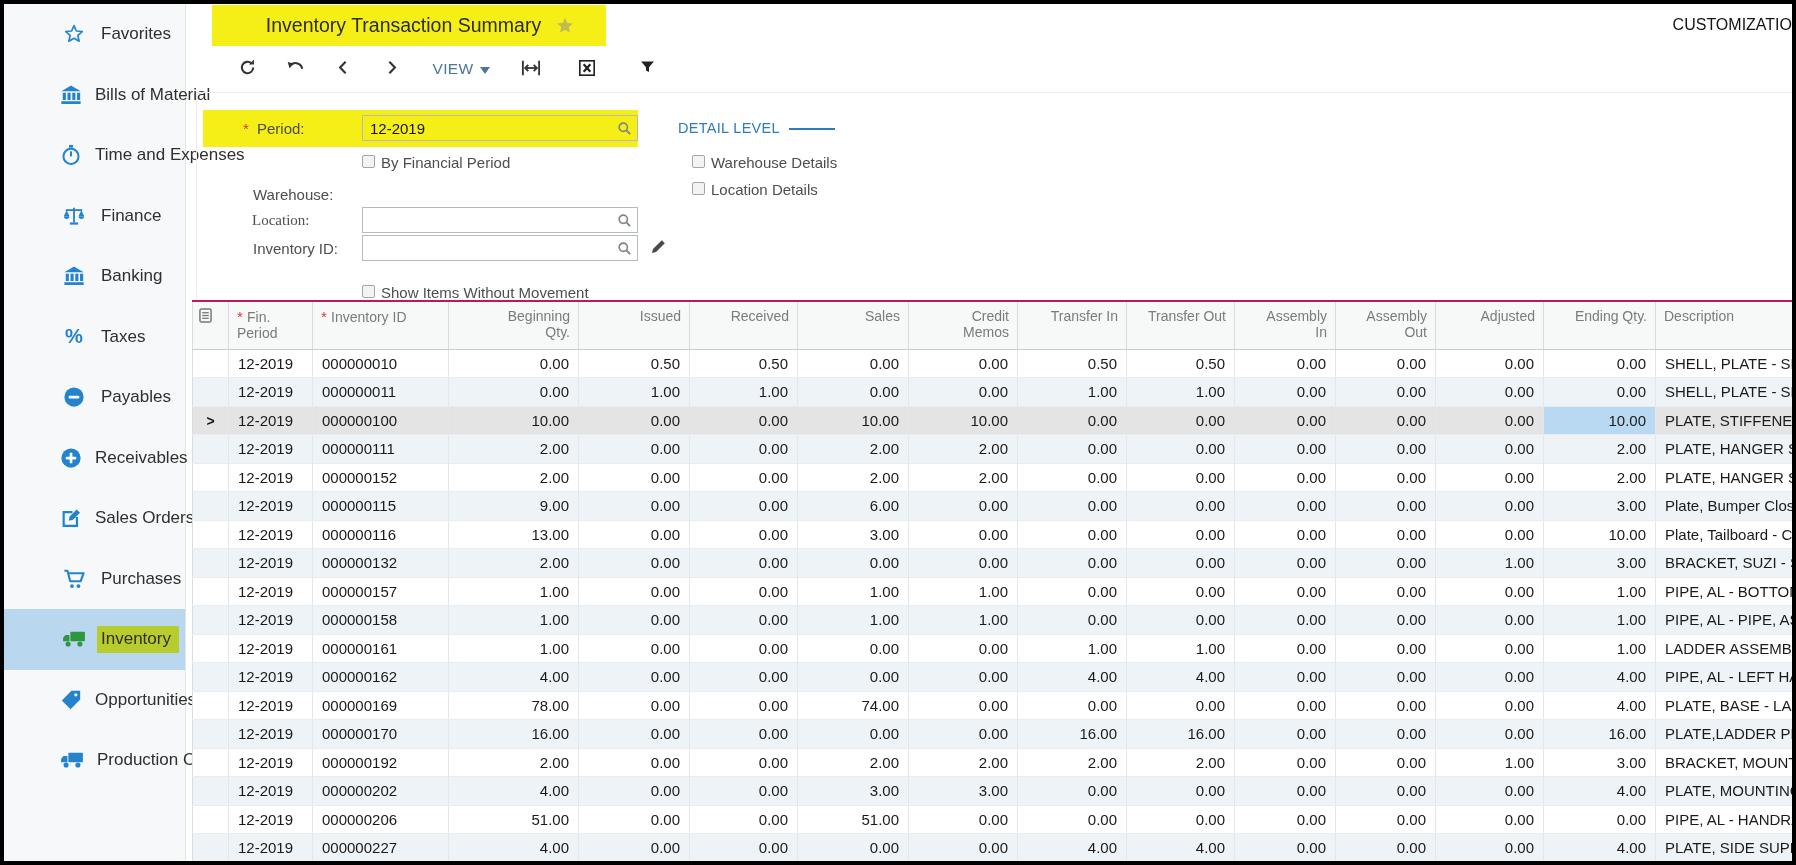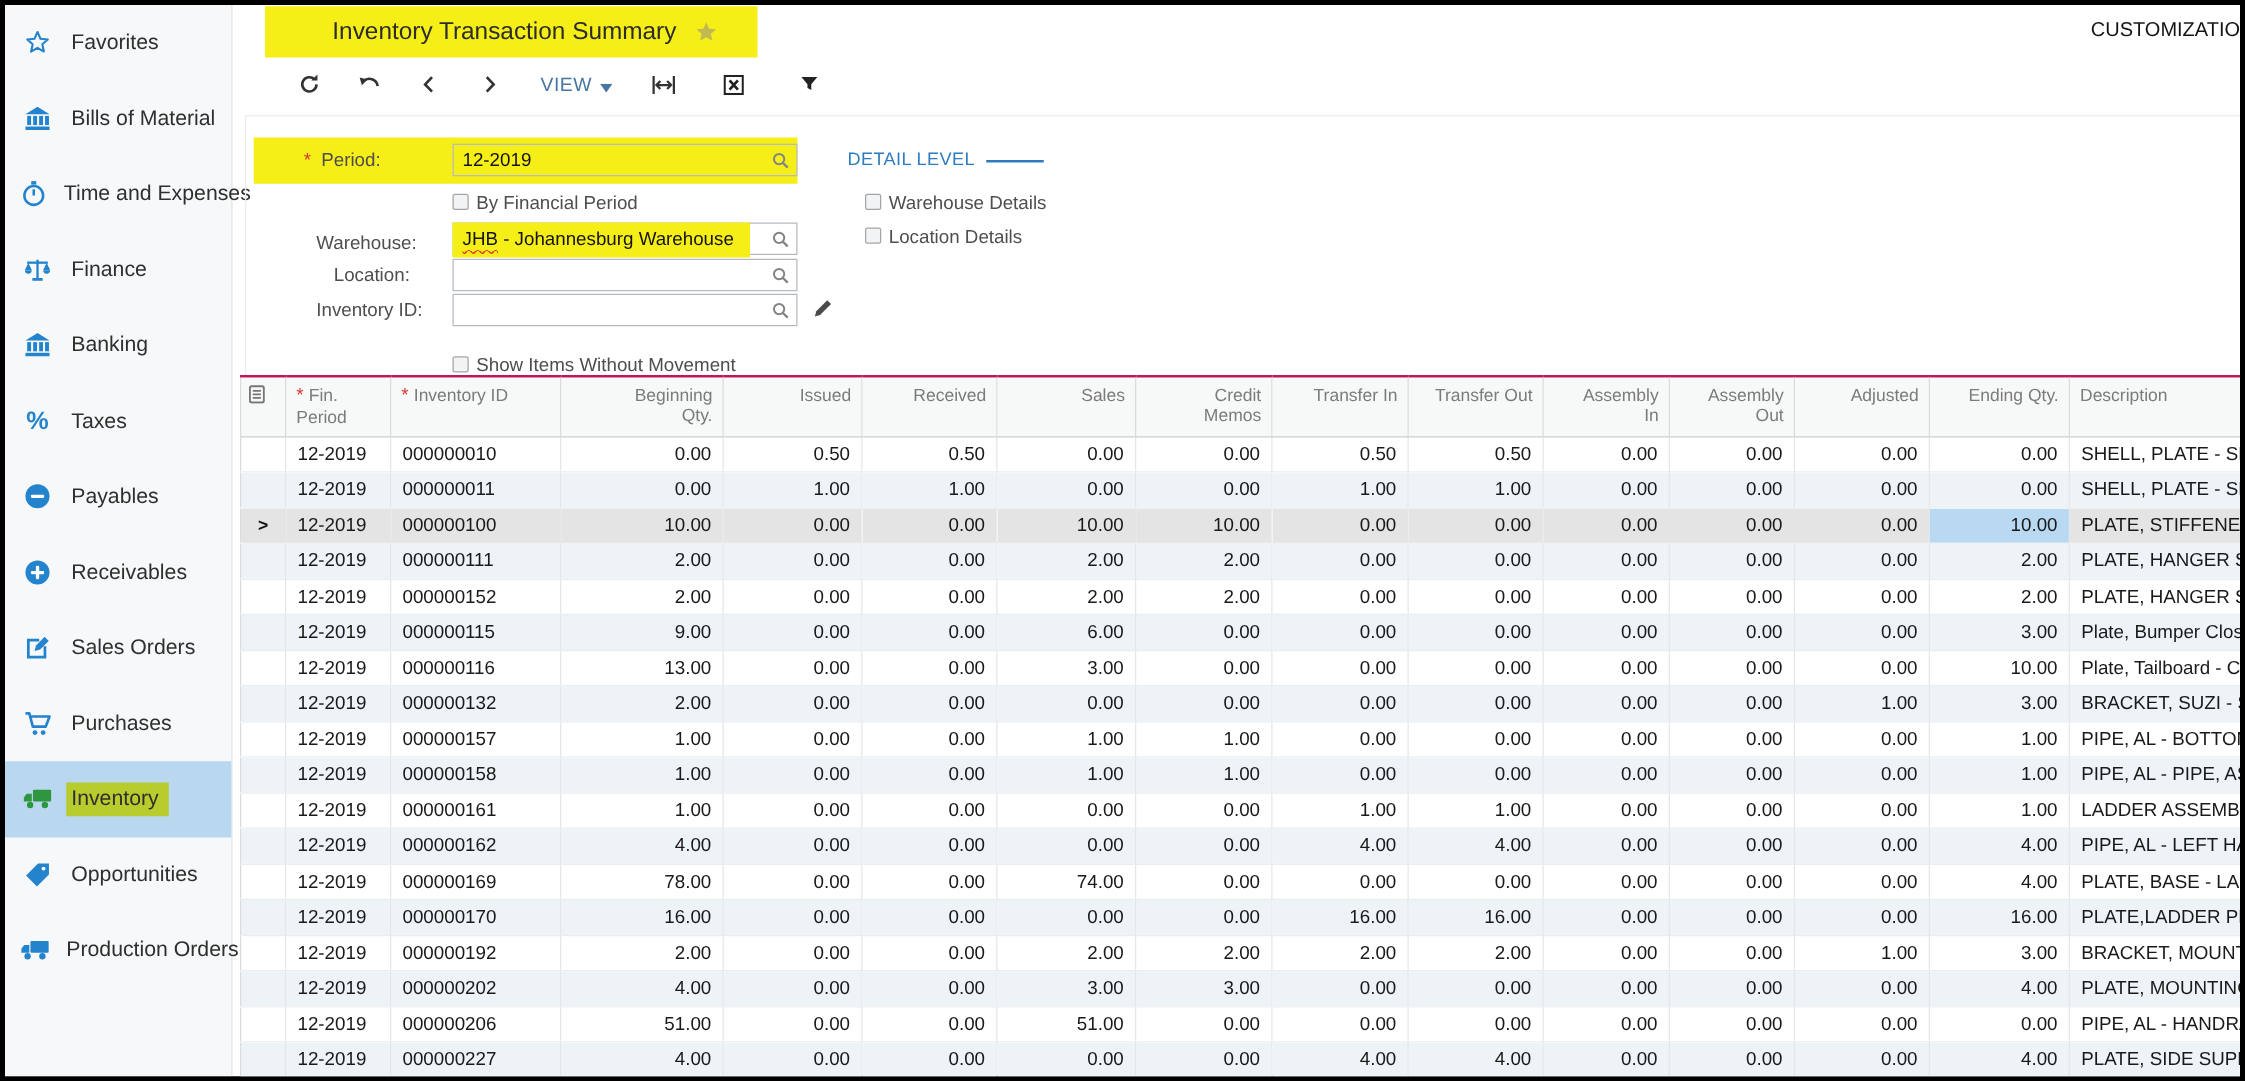--- a/index.html
+++ b/index.html
@@ -1,21 +1,21 @@
 <!DOCTYPE html>
 <html style="--highlight-yellow: #f5ee17; --selected-nav-bg: #b9d7ee; --nav-icon-blue: #2383cd; --inventory-icon-green: #2f9640; --label-highlight-green: #b9cc2d; --detail-level-blue: #2e7cbf; --selected-cell-blue: #b9d8f1; --selected-row-bg: #e4e4e4; --row-alt-bg: #eef3f8;"><head>
 <meta charset="utf-8">
 <style>
   html,body{margin:0;padding:0;background:#888;}
   .shot{position:relative;width:1796px;height:865px;box-sizing:border-box;border:4px solid #000;
         background:#fff;font-family:"Liberation Sans",sans-serif;overflow:hidden;}
   
   .sidebar{position:absolute;left:0;top:0;width:181px;height:100%;background:#f6f8f9;
            border-right:1px solid #e1e5e8;}
-  .side-item{position:relative;height:60.5px;display:flex;align-items:center;cursor:pointer;}
+  .side-item{position:relative;height:60.5px;display:flex;align-items:center;cursor:pointer;padding-left:44px;}
   .side-item.selected{background:var(--selected-nav-bg,#b9d7ee);}
   .side-icon{width:28px;margin-left:12px;display:flex;justify-content:center;align-items:center;}
   .side-label{margin-left:13px;font-size:17px;color:#2f2f2f;white-space:nowrap;}
   .side-label.hl{background:var(--label-highlight-green,#b9cc2d);padding:3px 8px 4px 4px;margin-left:9px;}
   
   .title-band{position:absolute;left:208px;top:1px;width:394px;height:41px;
               background:var(--highlight-yellow,#f5ee17);display:flex;align-items:center;justify-content:center;}
   .title-text{margin-left:23px;font-size:19.5px;color:#2c2c2c;white-space:nowrap;}
   .title-star{margin-left:14px;display:flex;cursor:pointer;}
   .customization{position:absolute;top:12px;right:0;font-size:16px;color:#141414;white-space:nowrap;cursor:pointer;}
@@ -282,32 +282,22 @@
             <line x1="10" y1="10" x2="14" y2="14" stroke="#808487" stroke-width="2"></line>
           </svg>
       </span>
     </div>
   </div>
 
   <div class="cbx" style="left:358px;top:151px;"></div>
   <span class="cbl" style="left:377px;top:150px;">By Financial Period</span>
 
   <span class="flabel" style="left:249px;top:182px;">Warehouse:</span>
-  <div class="finput" style="left:358px;top:174px;">
-    <div class="ylw-inner"></div>
-    <span class="val"><span class="jhb">JHB</span><span> - Johannesburg Warehouse</span></span>
-    <span class="mag">
-      <svg viewBox="0 0 16 16" width="15" height="15">
-          <circle cx="6.7" cy="6.7" r="4.4" fill="none" stroke="#808487" stroke-width="1.7"></circle>
-          <line x1="10" y1="10" x2="14" y2="14" stroke="#808487" stroke-width="2"></line>
-        </svg>
-    </span>
-  </div>
-
-  <span class="flabel" style="left:263px;top:208px;">Location:</span>
+
+  <span class="flabel" style="left:248px;top:208px;font-family:Liberation Serif, serif;">Location:</span>
   <div class="finput" style="left:358px;top:203px;">
     <span class="val"></span>
     <span class="mag">
       <svg viewBox="0 0 16 16" width="15" height="15">
           <circle cx="6.7" cy="6.7" r="4.4" fill="none" stroke="#808487" stroke-width="1.7"></circle>
           <line x1="10" y1="10" x2="14" y2="14" stroke="#808487" stroke-width="2"></line>
         </svg>
     </span>
   </div>
 

